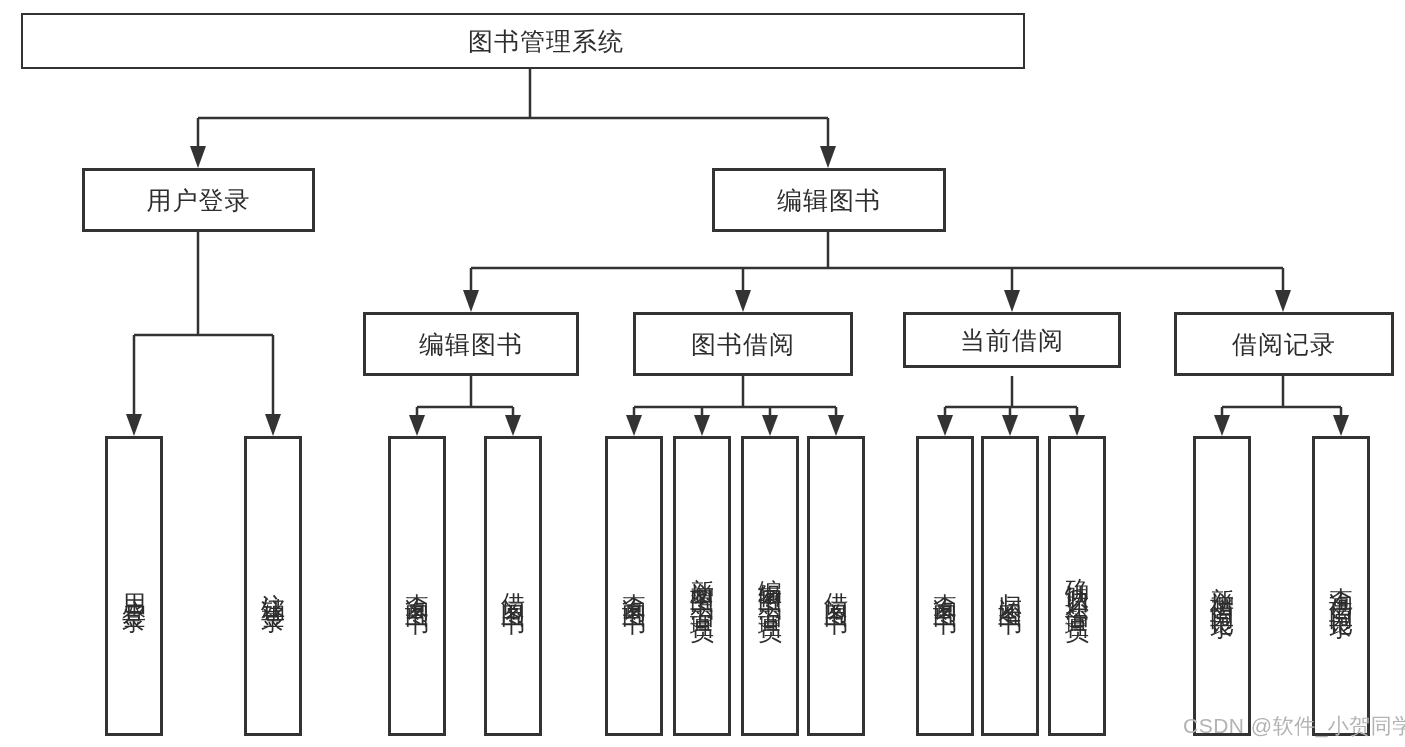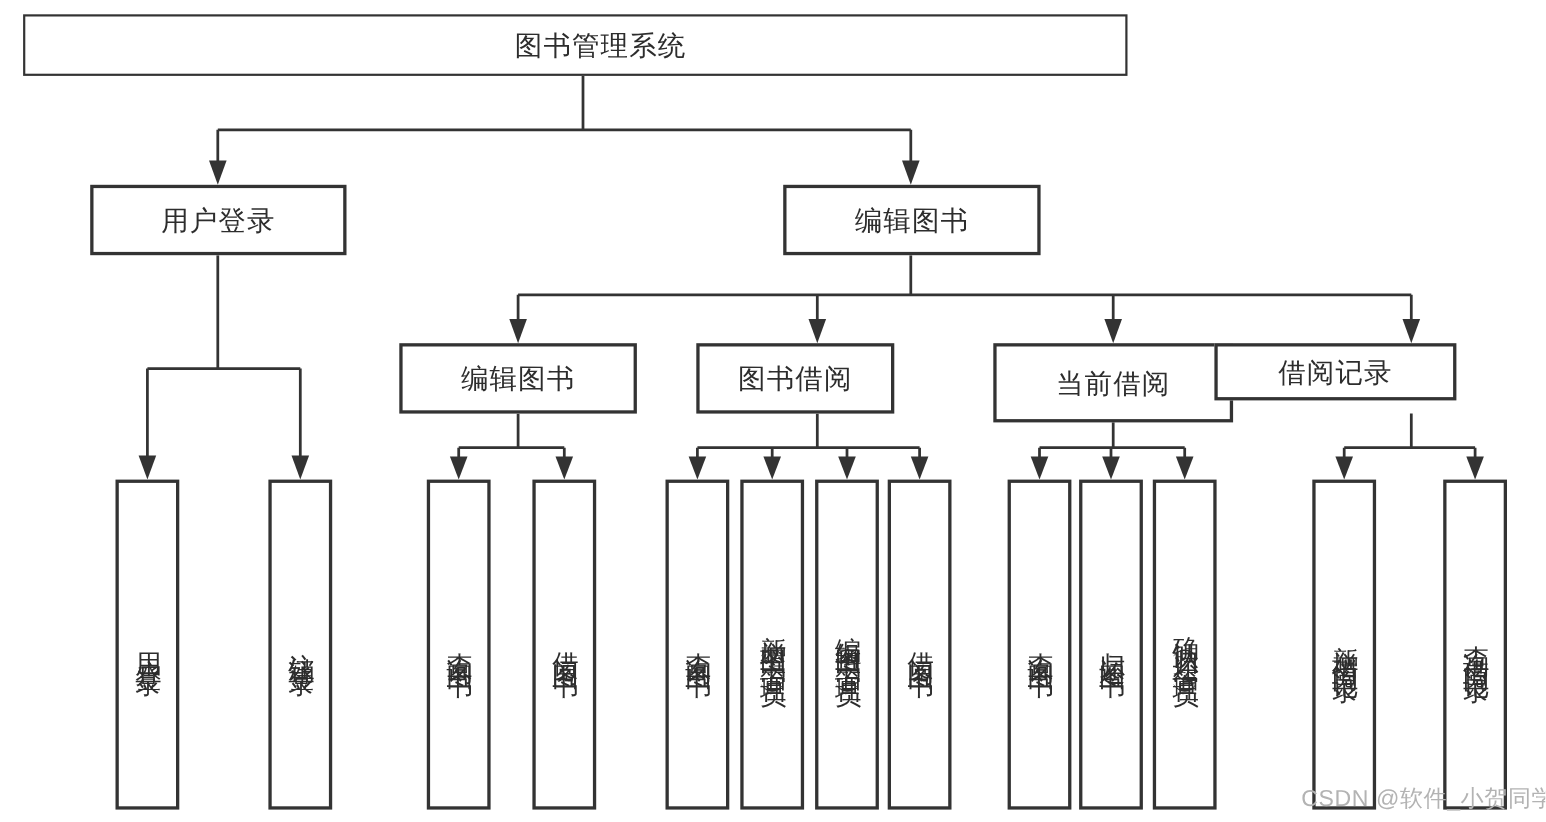--- a/index.html
+++ b/index.html
@@ -119,27 +119,27 @@
   <div class="node" style="left:82px; top:168px; width:233px; height:64px;">
     <span class="hlabel">用户登录</span>
   </div>
   <div class="node" style="left:712px; top:168px; width:234px; height:64px;">
     <span class="hlabel">编辑图书</span>
   </div>
 
   <div class="node" style="left:363px; top:312px; width:216px; height:64px;">
     <span class="hlabel">编辑图书</span>
   </div>
-  <div class="node" style="left:633px; top:312px; width:180px; height:64px;">
+  <div class="node" style="left:633px; top:312px; width:220px; height:64px;">
     <span class="hlabel">图书借阅</span>
   </div>
-  <div class="node" style="left:903px; top:312px; width:218px; height:72px;">
+  <div class="node" style="left:903px; top:312px; width:218px; height:56px;">
     <span class="hlabel">当前借阅</span>
   </div>
-  <div class="node" style="left:1104px; top:312px; width:220px; height:52px;">
+  <div class="node" style="left:1174px; top:312px; width:220px; height:64px;">
     <span class="hlabel">借阅记录</span>
   </div>
 
   <div class="leaf" style="left:105px;">
     <span class="vlabel">用户登录</span>
   </div>
   <div class="leaf" style="left:244px;">
     <span class="vlabel">注销登录</span>
   </div>
 

